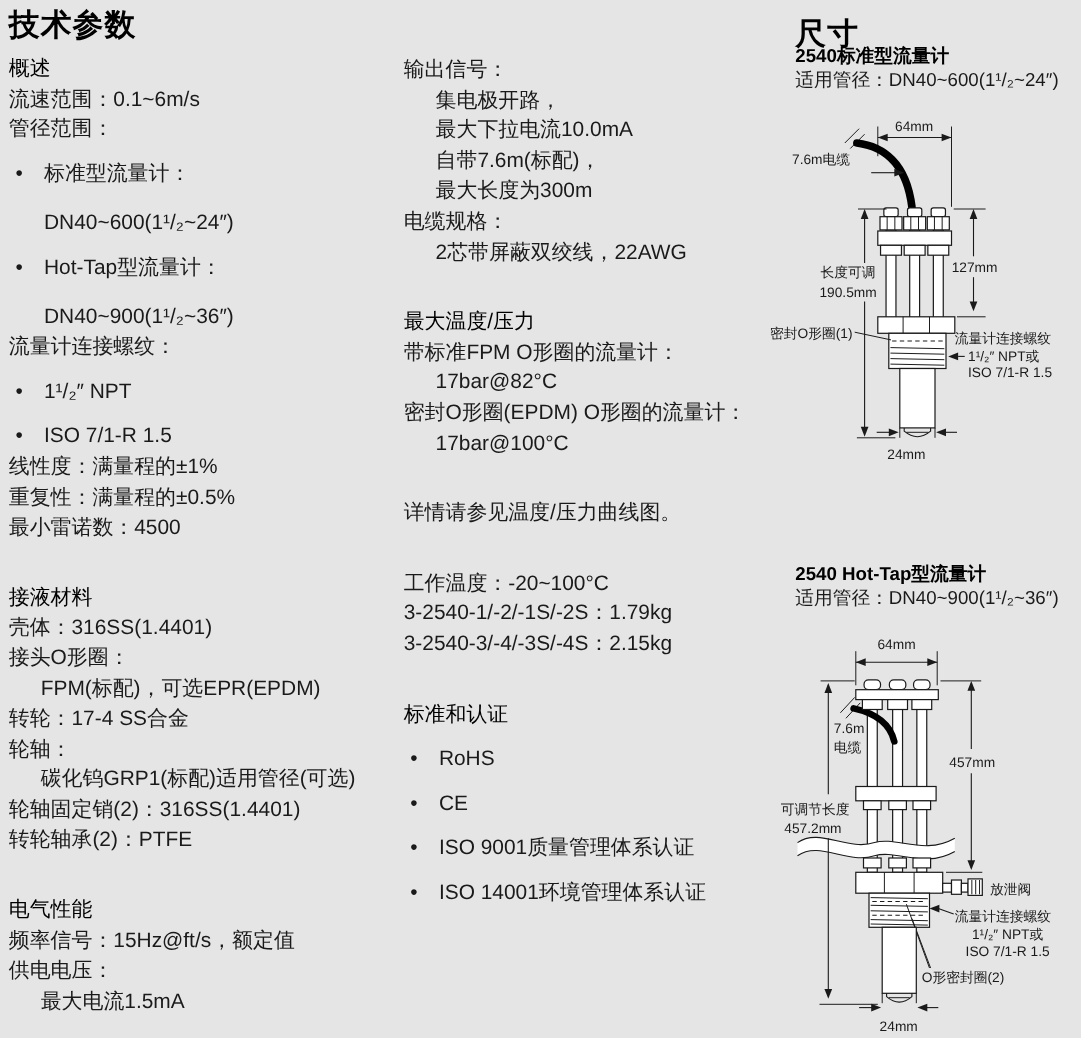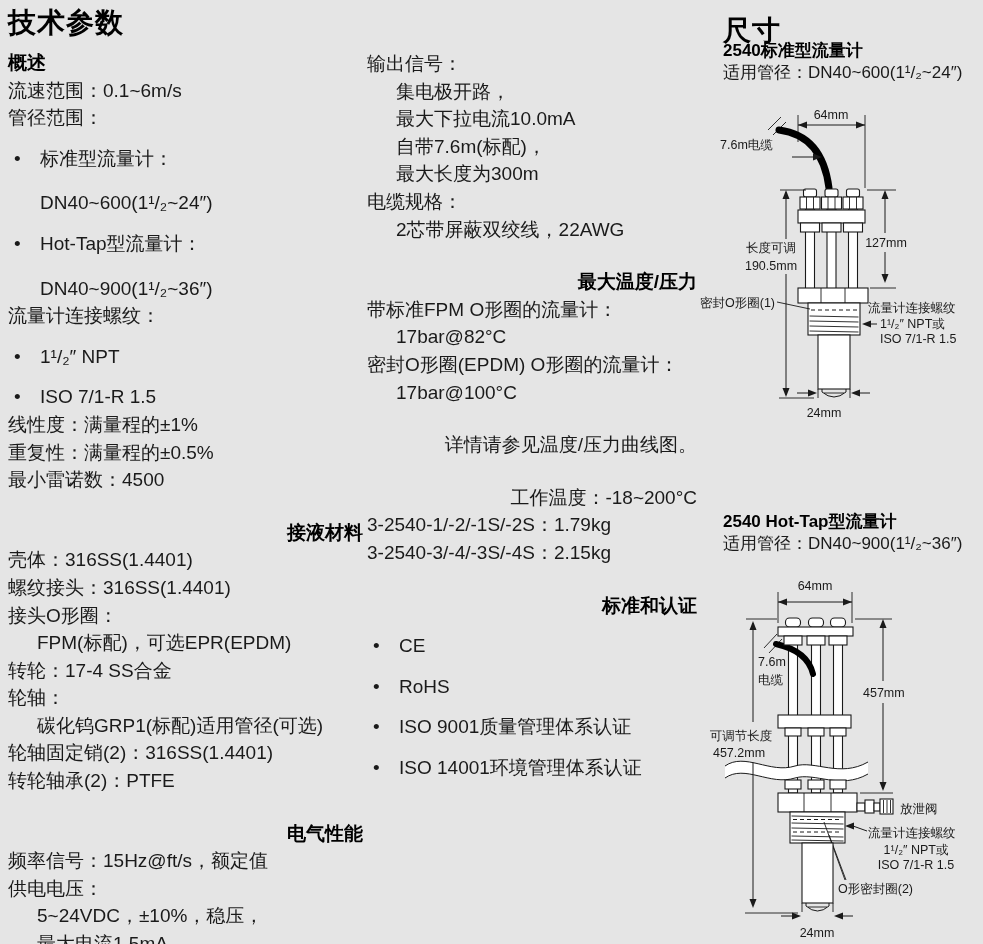--- a/index.html
+++ b/index.html
@@ -3,22 +3,22 @@
 <meta charset="utf-8">
 <style>
   html,body{margin:0;padding:0;background:#fff;}
   .page{position:relative;width:983px;height:944px;background:#e5e5e5;overflow:hidden;
         font-family:"Liberation Sans","DejaVu Sans",sans-serif;color:#1a1a1a;}
   .col{position:absolute;font-size:19px;line-height:27.6px;}
   .col > div{white-space:nowrap;}
   .col-left{left:8px;top:6px;width:355px;}
   .col-mid{left:367px;top:50px;width:330px;}
   .h1{font-size:28px;font-weight:bold;color:#000;line-height:34px;margin-bottom:9px;letter-spacing:1px;}
-  .h2{font-weight:bold;color:#000;}
-  .mt{margin-top:25px;text-align:right;}
+  .h2{font-weight:normal;color:#000;}
+  .mt{margin-top:36px;}
   .b{position:relative;padding-left:32px;margin-top:13px;}
   .b::before{content:"\2022";position:absolute;left:6px;top:0;}
   .i{padding-left:29px;}
   .i2{padding-left:32px;margin-top:17px;}
   .dims-title{position:absolute;left:723px;top:2px;margin-top:12px;}
   .dtitle{position:absolute;left:723px;width:270px;font-size:17px;line-height:22px;white-space:nowrap;}
   .dtitle .dt-name{font-weight:bold;color:#000;}
   .dtitle1{top:40px;}
   .dtitle2{top:511px;}
   .svg1{position:absolute;left:700px;top:100px;}
@@ -49,55 +49,53 @@
     <div class="b">Hot-Tap型流量计：</div>
     <div class="i2">DN40~900(1¹/₂~36″)</div>
     <div class="t">流量计连接螺纹：</div>
     <div class="b">1¹/₂″ NPT</div>
     <div class="b">ISO 7/1-R 1.5</div>
     <div class="t">线性度：满量程的±1%</div>
     <div class="t">重复性：满量程的±0.5%</div>
     <div class="t">最小雷诺数：4500</div>
     <div class="h2 mt">接液材料</div>
     <div class="t">壳体：316SS(1.4401)</div>
-    <div class="t">螺纹接头：316SS(1.4401)</div>
     <div class="t">接头O形圈：</div>
     <div class="i">FPM(标配)，可选EPR(EPDM)</div>
     <div class="t">转轮：17-4 SS合金</div>
     <div class="t">轮轴：</div>
     <div class="i">碳化钨GRP1(标配)适用管径(可选)</div>
     <div class="t">轮轴固定销(2)：316SS(1.4401)</div>
     <div class="t">转轮轴承(2)：PTFE</div>
     <div class="h2 mt">电气性能</div>
     <div class="t">频率信号：15Hz@ft/s，额定值</div>
     <div class="t">供电电压：</div>
-    <div class="i">5~24VDC，±10%，稳压，</div>
     <div class="i">最大电流1.5mA</div>
   </div>
 
   <div class="col col-mid">
     <div class="t">输出信号：</div>
     <div class="i">集电极开路，</div>
     <div class="i">最大下拉电流10.0mA</div>
     <div class="i">自带7.6m(标配)，</div>
     <div class="i">最大长度为300m</div>
     <div class="t">电缆规格：</div>
     <div class="i">2芯带屏蔽双绞线，22AWG</div>
     <div class="h2 mt">最大温度/压力</div>
     <div class="t">带标准FPM O形圈的流量计：</div>
     <div class="i">17bar@82°C</div>
     <div class="t">密封O形圈(EPDM) O形圈的流量计：</div>
     <div class="i">17bar@100°C</div>
     <div class="t mt">详情请参见温度/压力曲线图。</div>
-    <div class="t mt">工作温度：-18~200°C</div>
+    <div class="t mt">工作温度：-20~100°C</div>
     <div class="t">3-2540-1/-2/-1S/-2S：1.79kg</div>
     <div class="t">3-2540-3/-4/-3S/-4S：2.15kg</div>
     <div class="h2 mt">标准和认证</div>
+    <div class="b">RoHS</div>
     <div class="b">CE</div>
-    <div class="b">RoHS</div>
     <div class="b">ISO 9001质量管理体系认证</div>
     <div class="b">ISO 14001环境管理体系认证</div>
   </div>
 
   <div class="h1 dims-title">尺寸</div>
 
   <div class="dtitle dtitle1">
     <div class="dt-name">2540标准型流量计</div>
     <div class="dt-sub">适用管径：DN40~600(1¹/₂~24″)</div>
   </div>

